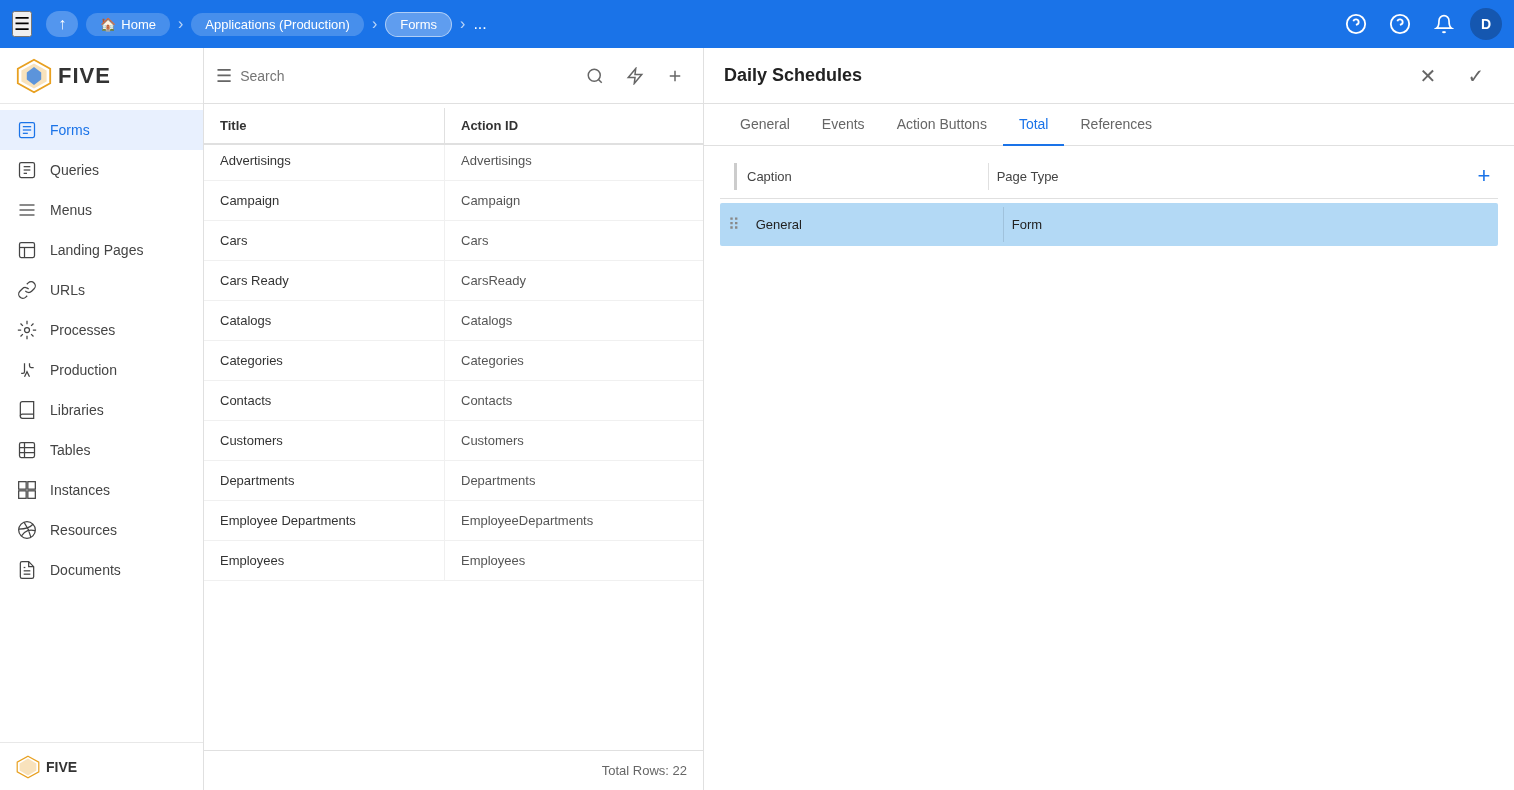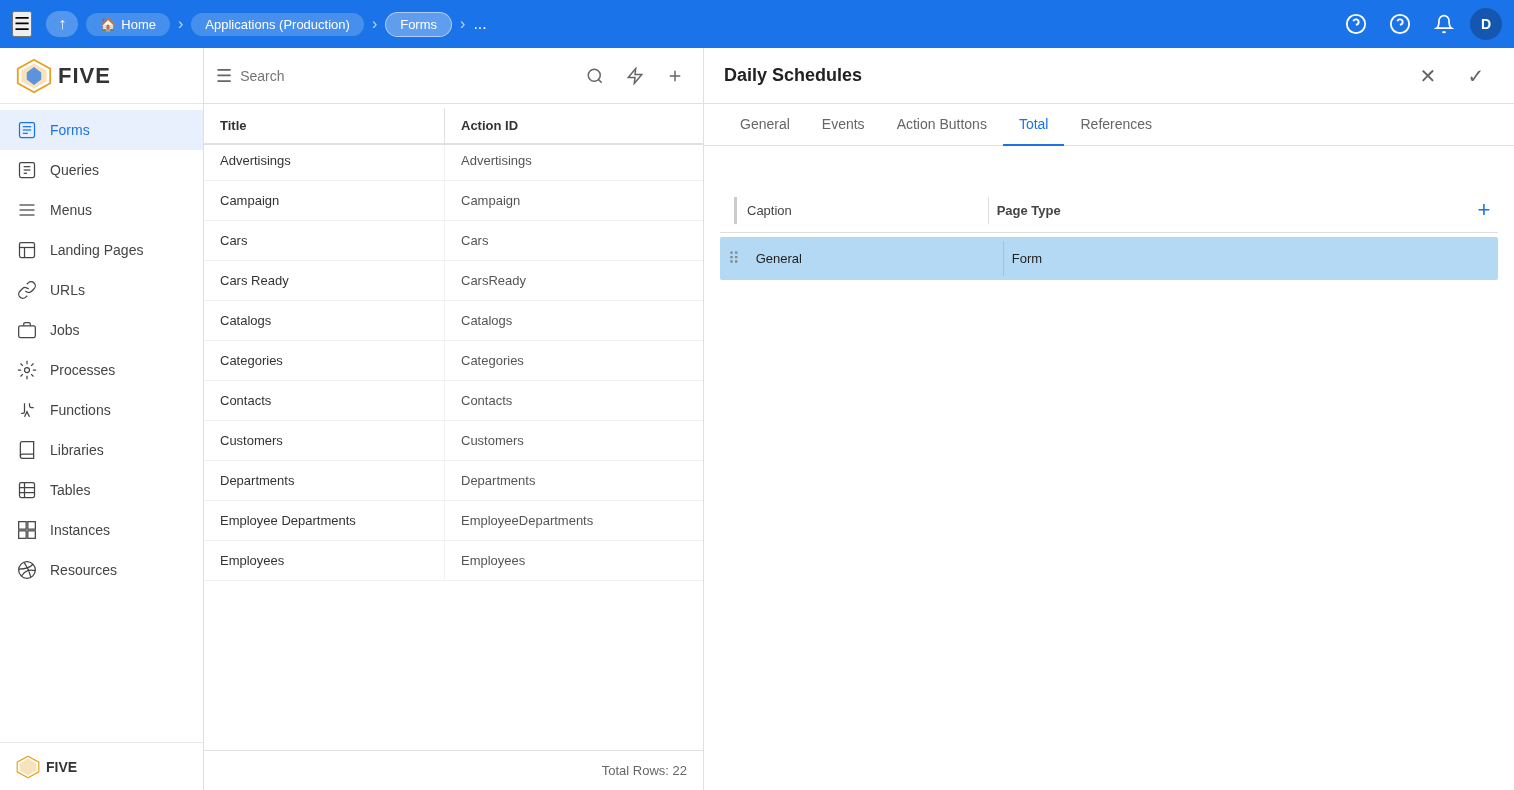--- a/index.html
+++ b/index.html
@@ -249,30 +249,29 @@
     .detail-tab.active { color: #1a73e8; border-bottom: 2px solid #1a73e8; font-weight: 500; }
 
     
     .detail-content { flex: 1; overflow: auto; padding: 16px; }
     .pages-header {
       display: flex;
       border-bottom: 1px solid #e0e0e0;
       padding-bottom: 8px;
       margin-bottom: 4px;
       align-items: center;
-      margin-top: 34px;
     }
     .pages-header-cell {
       font-size: 13px;
       color: #444;
       font-weight: 500;
       padding: 6px 8px;
     }
     .pages-header-cell.caption-col { flex: 1; border-left: 3px solid #ccc; padding-left: 10px; }
-    .pages-header-cell.type-col { flex: 2; border-left: 1px solid #e0e0e0; font-weight: bold; }
+    .pages-header-cell.type-col { flex: 2; border-left: 1px solid #e0e0e0; }
     .pages-header-add {
       margin-left: auto;
       width: 28px; height: 28px;
       display: flex; align-items: center; justify-content: center;
       cursor: pointer;
       color: #1a73e8;
       font-size: 22px;
     }
 
     .pages-row {
@@ -410,44 +409,35 @@
             <svg width="20" height="20" viewBox="0 0 24 24" fill="none" stroke="currentColor" stroke-width="1.5">
               <path d="M10 13a5 5 0 0 0 7.54.54l3-3a5 5 0 0 0-7.07-7.07l-1.72 1.71"></path>
               <path d="M14 11a5 5 0 0 0-7.54-.54l-3 3a5 5 0 0 0 7.07 7.07l1.71-1.71"></path>
             </svg>
           </span>
     <span class="sidebar-item-label">URLs</span>
   </div>
         <div class="sidebar-item">
     <span class="sidebar-item-icon">
             <svg width="20" height="20" viewBox="0 0 24 24" fill="none" stroke="currentColor" stroke-width="1.5">
-              <rect x="2" y="7" width="20" height="14" rx="2"></rect>
-              <path d="M16 7V5a2 2 0 0 0-2-2h-4a2 2 0 0 0-2 2v2"></path>
-            </svg>
-          </span>
-    <span class="sidebar-item-label">Jobs</span>
-  </div>
-        <div class="sidebar-item">
-    <span class="sidebar-item-icon">
-            <svg width="20" height="20" viewBox="0 0 24 24" fill="none" stroke="currentColor" stroke-width="1.5">
               <circle cx="12" cy="12" r="3"></circle>
               <path d="M12 1v4M12 19v4M4.22 4.22l2.83 2.83M16.95 16.95l2.83 2.83M1 12h4M19 12h4M4.22 19.78l2.83-2.83M16.95 7.05l2.83-2.83"></path>
             </svg>
           </span>
     <span class="sidebar-item-label">Processes</span>
   </div>
         <div class="sidebar-item">
     <span class="sidebar-item-icon">
             <svg width="20" height="20" viewBox="0 0 24 24" fill="none" stroke="currentColor" stroke-width="1.5">
               <path d="M9 4v10a2 2 0 0 1-2 2H5"></path>
               <path d="M15 4v3a2 2 0 0 0 2 2h3"></path>
               <path d="M9 20l3-6 3 6"></path>
             </svg>
           </span>
-    <span class="sidebar-item-label">Functions</span>
+    <span class="sidebar-item-label">Production</span>
   </div>
         <div class="sidebar-item">
     <span class="sidebar-item-icon">
             <svg width="20" height="20" viewBox="0 0 24 24" fill="none" stroke="currentColor" stroke-width="1.5">
               <path d="M4 19.5A2.5 2.5 0 0 1 6.5 17H20"></path>
               <path d="M6.5 2H20v20H6.5A2.5 2.5 0 0 1 4 19.5v-15A2.5 2.5 0 0 1 6.5 2z"></path>
             </svg>
           </span>
     <span class="sidebar-item-label">Libraries</span>
   </div>
@@ -472,20 +462,32 @@
     <span class="sidebar-item-label">Instances</span>
   </div>
         <div class="sidebar-item">
     <span class="sidebar-item-icon">
             <svg width="20" height="20" viewBox="0 0 24 24" fill="none" stroke="currentColor" stroke-width="1.5">
               <circle cx="12" cy="12" r="10"></circle>
               <path d="M8.56 2.75c4.37 6.03 6.02 9.42 8.03 17.72m2.54-15.38c-3.72 4.35-8.94 5.66-16.88 5.85m19.5 1.9c-3.5-.93-6.63-.82-8.94 0-2.58.92-5.01 2.86-7.44 6.32"></path>
             </svg>
           </span>
     <span class="sidebar-item-label">Resources</span>
+  </div>
+        <div class="sidebar-item">
+    <span class="sidebar-item-icon">
+            <svg width="20" height="20" viewBox="0 0 24 24" fill="none" stroke="currentColor" stroke-width="1.5">
+              <path d="M14 2H6a2 2 0 0 0-2 2v16a2 2 0 0 0 2 2h12a2 2 0 0 0 2-2V8z"></path>
+              <polyline points="14 2 14 8 20 8"></polyline>
+              <line x1="16" y1="13" x2="8" y2="13"></line>
+              <line x1="16" y1="17" x2="8" y2="17"></line>
+              <polyline points="10 9 9 9 8 9"></polyline>
+            </svg>
+          </span>
+    <span class="sidebar-item-label">Documents</span>
   </div>
       </div>
     <div class="sidebar-bottom">
       <svg width="24" height="24" viewBox="0 0 40 40">
         <polygon points="20,2 38,12 38,28 20,38 2,28 2,12" fill="none" stroke="#e8a020" stroke-width="2"></polygon>
         <polygon points="20,6 34,14 34,26 20,34 6,26 6,14" fill="#e8a020" opacity="0.3"></polygon>
       </svg>
       <span style="font-size:14px;font-weight:700;color:#333;margin-left:6px;">FIVE</span>
     </div>
   </div>

